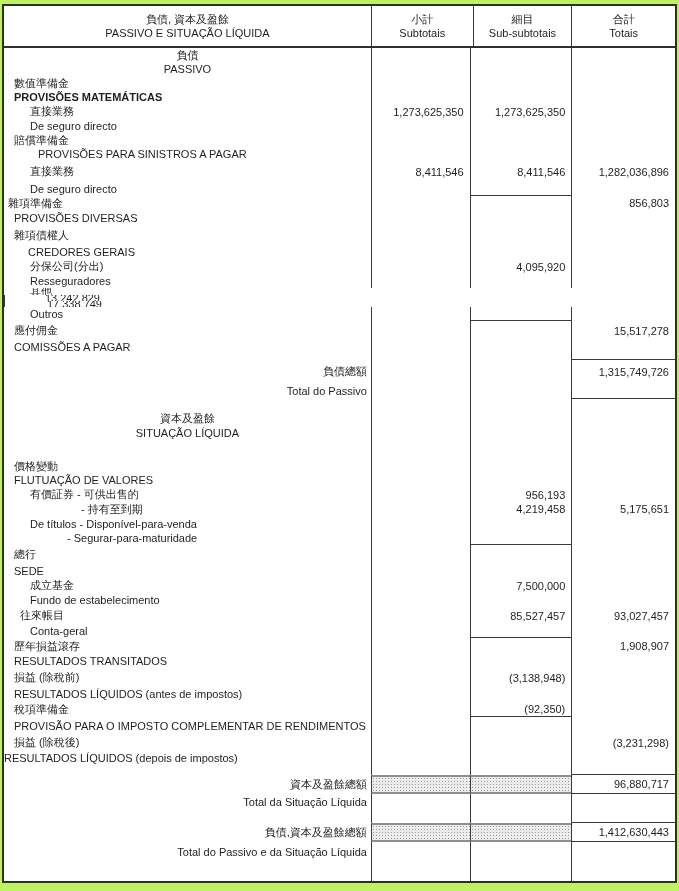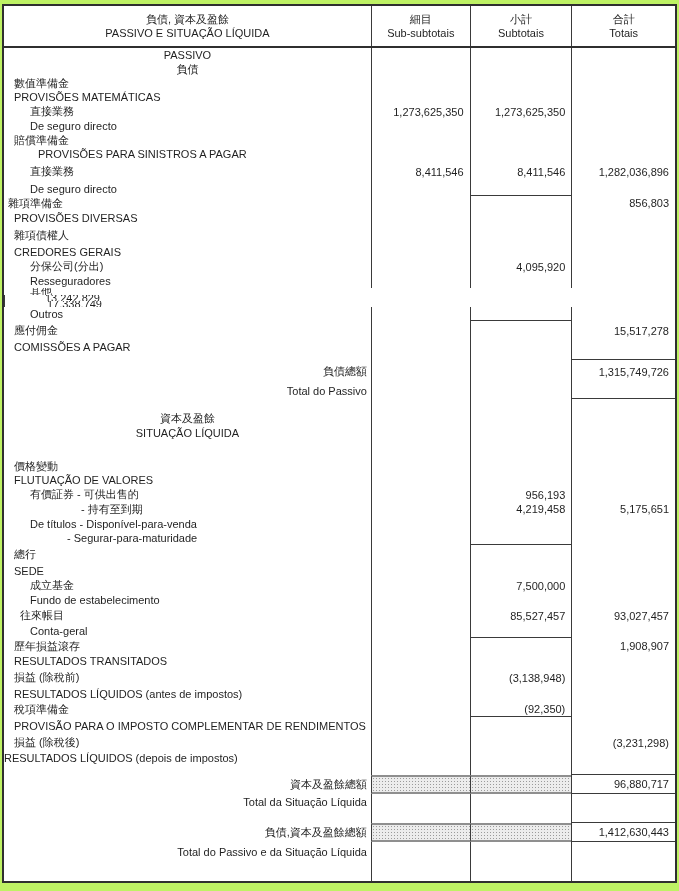--- a/index.html
+++ b/index.html
@@ -46,63 +46,63 @@
 <body>
 
 <div class="page">
   <div class="sheet">
 
     <div class="hdr-row">
       <div class="hdr-cell desc">
         <div>負債, 資本及盈餘</div>
         <div>PASSIVO E SITUAÇÃO LÍQUIDA</div>
       </div>
+      <div class="hdr-cell c2">
+        <div>小計</div>
+        <div>Subtotais</div>
+      </div>
       <div class="hdr-cell c1">
         <div>細目</div>
         <div>Sub-subtotais</div>
-      </div>
-      <div class="hdr-cell c2">
-        <div>小計</div>
-        <div>Subtotais</div>
       </div>
       <div class="hdr-cell c3">
         <div>合計</div>
         <div>Totais</div>
       </div>
     </div>
 
     <div id="rows">
   <div class="row" style="height: 14px;">
     <div class="cell desc a-c">
+            <span class="lbl">負債</span>
+          </div>
+    <div class="cell c1 num"></div>
+    <div class="cell c2 num"></div>
+    <div class="cell c3 num"></div>
+  </div>
+
+  <div class="row" style="height: 14px;">
+    <div class="cell desc a-c">
             <span class="lbl">PASSIVO</span>
           </div>
     <div class="cell c1 num"></div>
     <div class="cell c2 num"></div>
     <div class="cell c3 num"></div>
   </div>
 
   <div class="row" style="height: 14px;">
-    <div class="cell desc a-c">
-            <span class="lbl">負債</span>
-          </div>
-    <div class="cell c1 num"></div>
-    <div class="cell c2 num"></div>
-    <div class="cell c3 num"></div>
-  </div>
-
-  <div class="row" style="height: 14px;">
     <div class="cell desc">
             <span class="lbl" style="padding-left: 10px;">數值準備金</span>
           </div>
     <div class="cell c1 num"></div>
     <div class="cell c2 num"></div>
     <div class="cell c3 num"></div>
   </div>
 
-  <div class="row" style="height: 14px;">
+  <div class="row" style="height: 14px; font-weight: bold;">
     <div class="cell desc">
             <span class="lbl" style="padding-left: 10px;">PROVISÕES MATEMÁTICAS</span>
           </div>
     <div class="cell c1 num"></div>
     <div class="cell c2 num"></div>
     <div class="cell c3 num"></div>
   </div>
 
   <div class="row" style="height: 15px;">
     <div class="cell desc">
@@ -180,21 +180,21 @@
     <div class="cell desc">
             <span class="lbl" style="padding-left: 10px;">雜項債權人</span>
           </div>
     <div class="cell c1 num"></div>
     <div class="cell c2 num"></div>
     <div class="cell c3 num"></div>
   </div>
 
   <div class="row" style="height: 14px;">
     <div class="cell desc">
-            <span class="lbl" style="padding-left: 10px;">CREDORES GERAIS</span>
+            <span class="lbl" style="padding-left: 24px;">CREDORES GERAIS</span>
           </div>
     <div class="cell c1 num"></div>
     <div class="cell c2 num"></div>
     <div class="cell c3 num"></div>
   </div>
 
   <div class="row" style="height: 15px;">
     <div class="cell desc">
             <span class="lbl" style="padding-left: 26px;">分保公司(分出)</span>
           </div>

